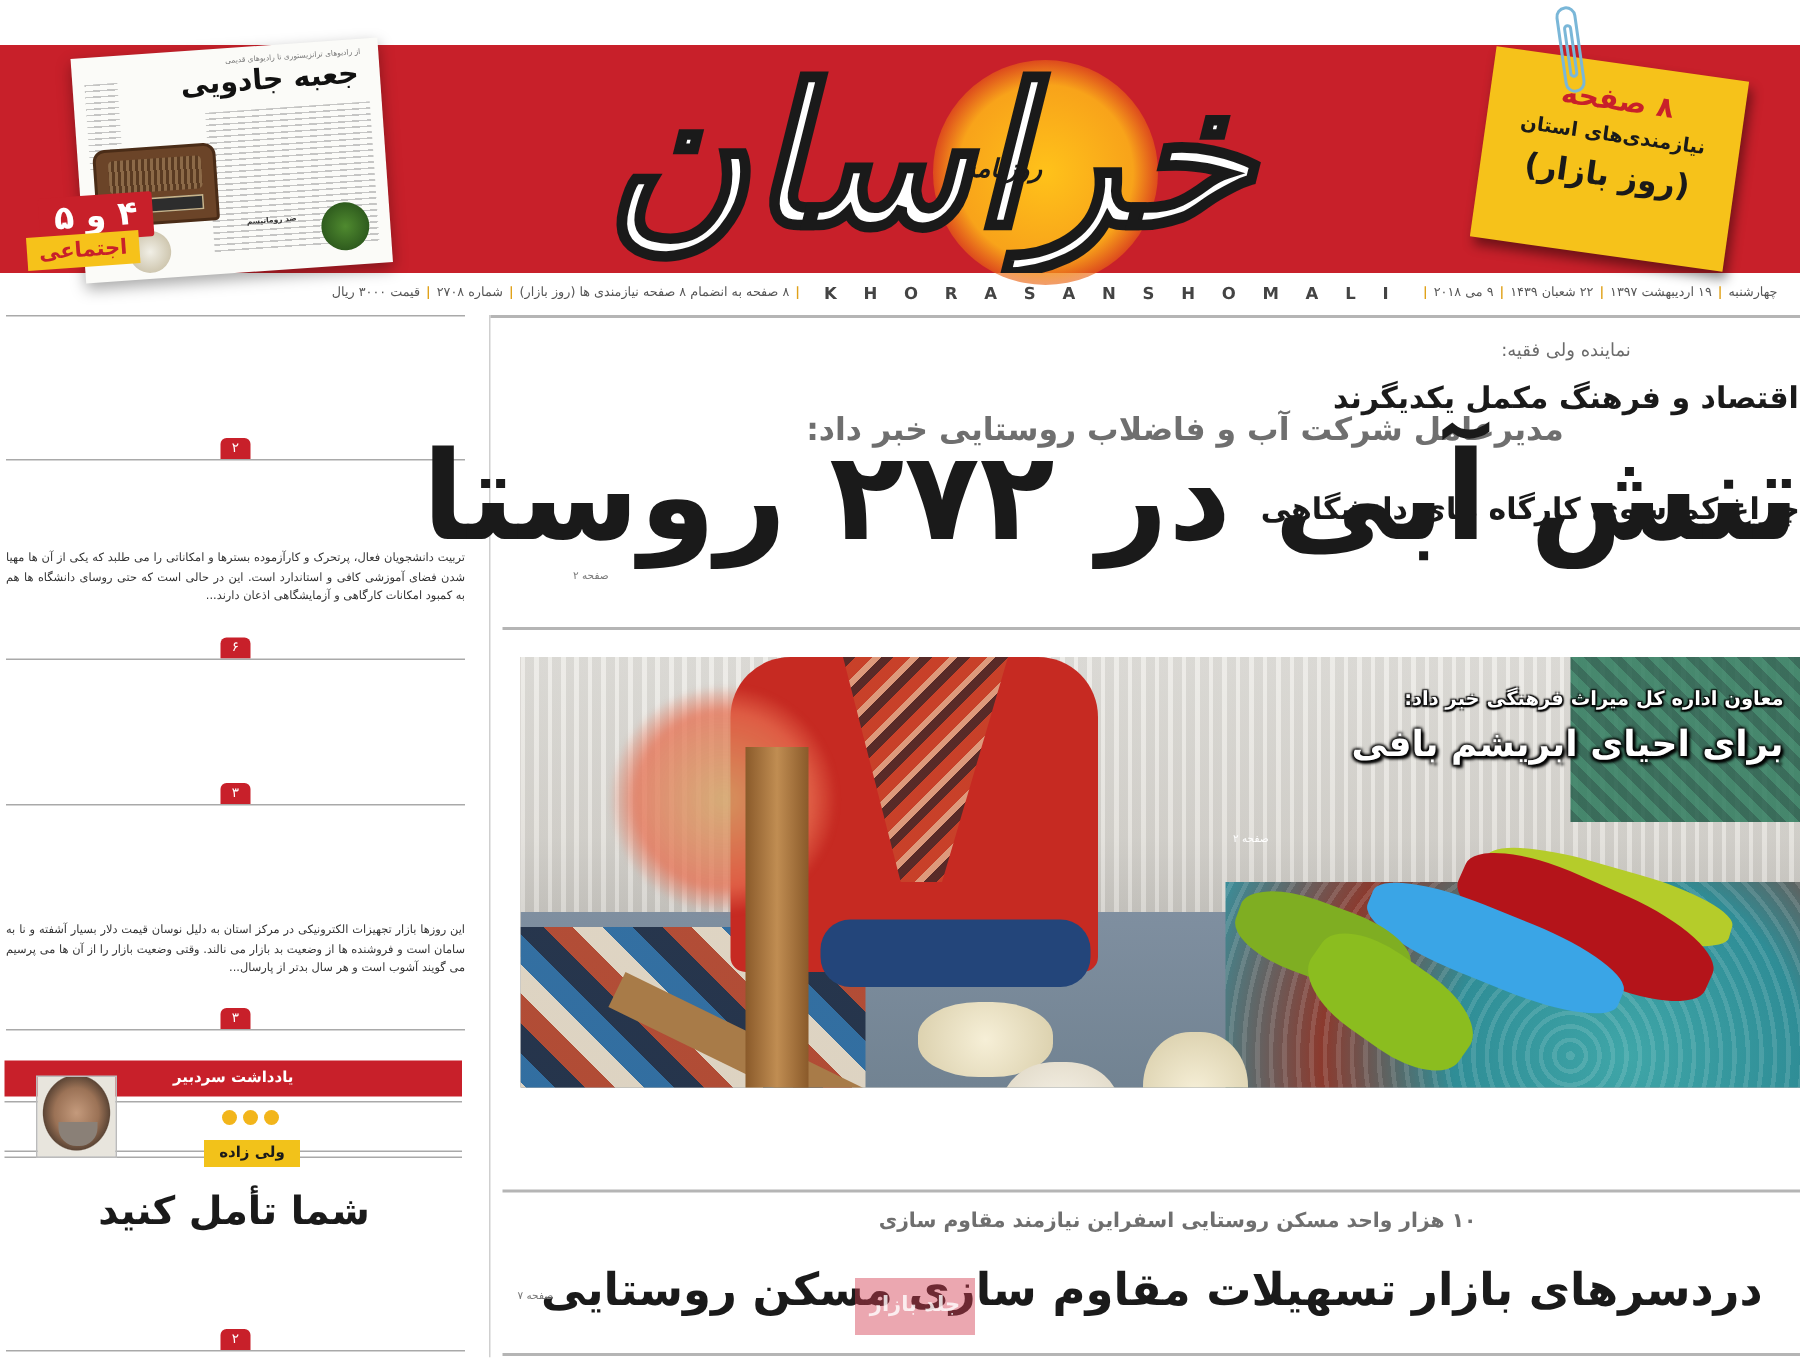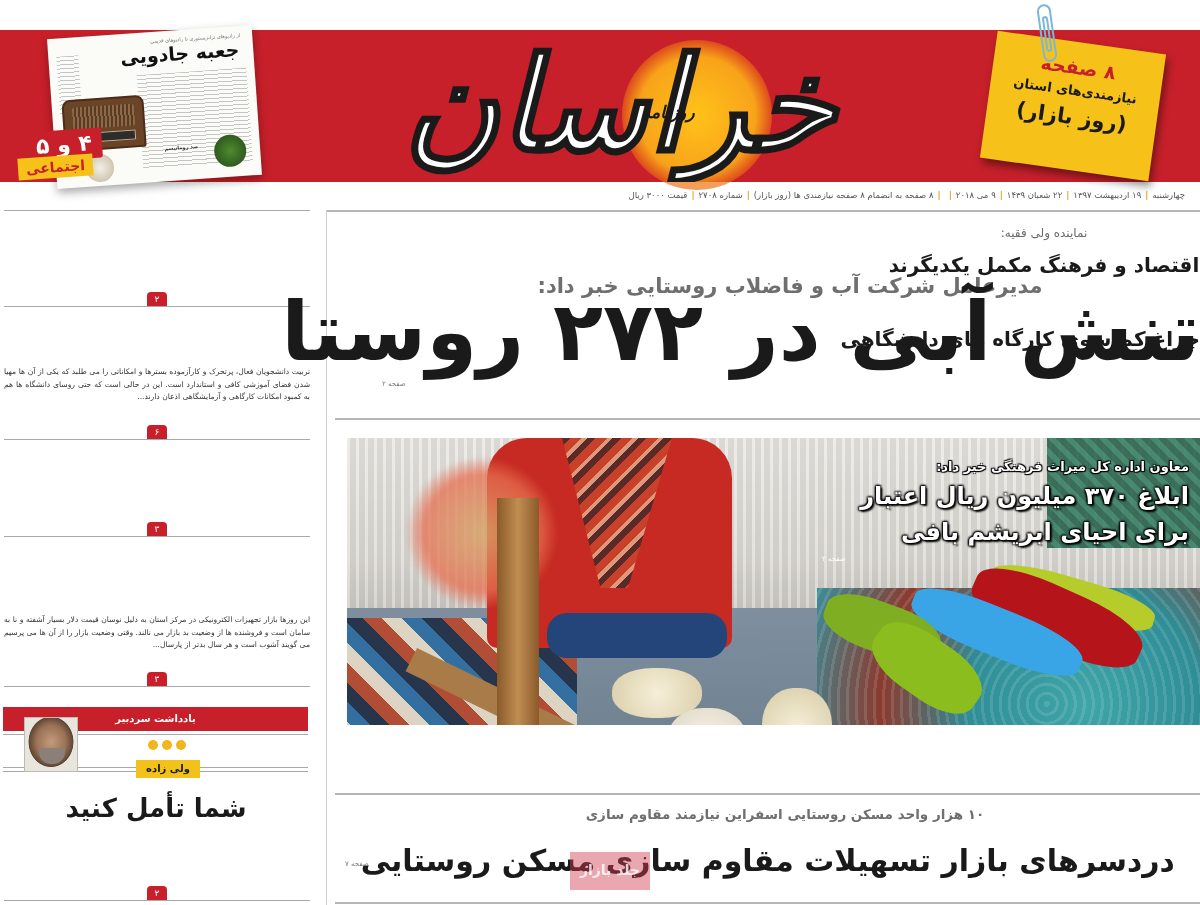--- a/index.html
+++ b/index.html
@@ -149,20 +149,21 @@
 
 <div class="info-strip">
   <span>چهارشنبه</span>
   <span class="sep">|</span>
   <span>۱۹ اردیبهشت ۱۳۹۷</span>
   <span class="sep">|</span>
   <span>۲۲ شعبان ۱۴۳۹</span>
   <span class="sep">|</span>
   <span>۹ می ۲۰۱۸</span>
   <span class="sep">|</span>
+  <span class="brand-latin">K H O R A S A N S H O M A L I</span>
   <span class="sep">|</span>
   <span>۸ صفحه به انضمام ۸ صفحه نیازمندی ها (روز بازار)</span>
   <span class="sep">|</span>
   <span>شماره ۲۷۰۸</span>
   <span class="sep">|</span>
   <span>قیمت ۳۰۰۰ ریال</span>
 </div>
 
 <div class="vrule"></div>
 
@@ -232,21 +233,20 @@
   <div class="p-skein-w2"></div>
   <div class="p-skein-w3"></div>
   <div class="p-skein-lime"></div>
   <div class="p-skein-red"></div>
   <div class="p-skein-blue"></div>
   <div class="p-skein-green1"></div>
   <div class="p-skein-green2"></div>
 
   <div class="photo-caption-area">
     <div class="photo-kicker">معاون اداره کل میراث فرهنگی خبر داد:</div>
-    <div class="photo-head">ابلاغ ۳۷۰ میلیون ریال اعتبار</div>
     <div class="photo-head">برای احیای ابریشم بافی</div>
   </div>
   <div class="photo-pageref">صفحه ۲</div>
 </div>
 
 <div class="bottom-rule"></div>
 <div class="bottom-kicker">۱۰ هزار واحد مسکن روستایی اسفراین نیازمند مقاوم سازی</div>
 <div class="bottom-head">دردسرهای بازار تسهیلات مقاوم سازی مسکن روستایی</div>
 <div class="page-ref" style="left:345px; top:860px;">صفحه ۷</div>
 <div class="watermark">جلد بازار</div>

